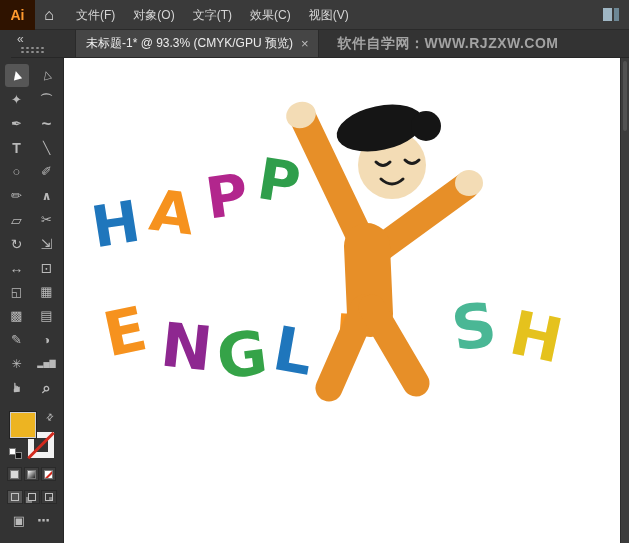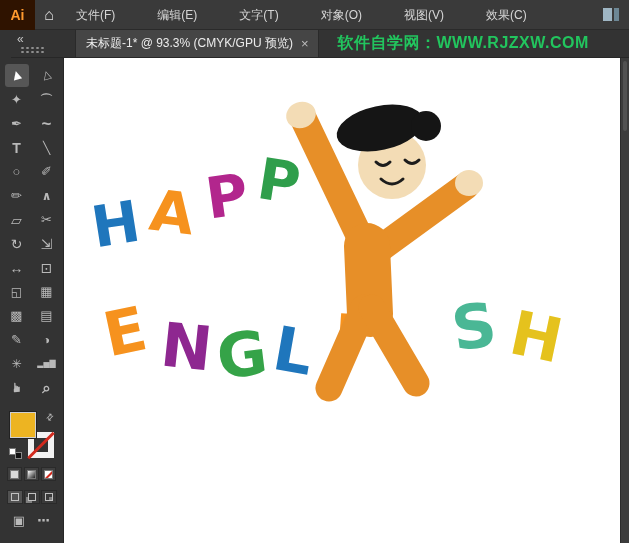--- a/index.html
+++ b/index.html
@@ -9,42 +9,42 @@
     font-family:"Liberation Sans","DejaVu Sans",sans-serif;
     background:#333;user-select:none;
   }
   
   .menubar{position:absolute;left:0;top:0;width:629px;height:30px;background:#3a3a3a;
     border-bottom:1px solid #2a2a2a;display:flex;align-items:center;}
   .ailogo{width:35px;height:30px;background:#2f1300;color:#ff9a2e;font-weight:bold;
     font-size:14px;display:flex;align-items:center;justify-content:center;}
   .home{width:28px;text-align:center;color:#e0e0e0;font-size:16px;line-height:30px;cursor:pointer;}
   .home::before{content:"⌂";}
-  .menus{display:flex;align-items:flex-end;height:30px;margin-left:4px;gap:24px;}
+  .menus{display:flex;align-items:flex-end;height:30px;margin-left:4px;}
   .menu-item{padding:0 9px;font-size:12px;color:#d6d6d6;line-height:30px;white-space:nowrap;cursor:pointer;}
   .ws{position:relative;width:16px;height:13px;margin-left:auto;margin-right:10px;cursor:pointer;}
   .ws i{position:absolute;top:0;height:13px;}
   .ws .w1{left:0;width:9px;background:#9fb6c4;}
   .ws .w2{right:0;width:5px;background:#6d8795;}
   
   .tabbar{position:absolute;left:11px;top:30px;width:629px;height:28px;background:#333;
     border-bottom:1px solid #272727;display:flex;align-items:stretch;}
   .panel-head{width:64px;display:flex;flex-direction:column;justify-content:center;padding-left:6px;gap:2px;}
   .collapse{color:#c5c5c5;font-size:12px;line-height:10px;cursor:pointer;}
   .collapse::before{content:"«";}
   .grip{width:26px;height:7px;margin-left:3px;cursor:grab;
     background-image:radial-gradient(circle,#8f8f8f 1px,transparent 1.4px);
     background-size:5px 4px;background-position:0 0;}
   .doc-tab{display:flex;align-items:center;gap:8px;background:#454545;border-left:1px solid #2a2a2a;
     border-right:1px solid #2a2a2a;padding:0 10px;cursor:pointer;}
   .doc-tab .title{font-size:12px;color:#ececec;white-space:nowrap;}
   .tab-close{color:#bdbdbd;font-size:13px;cursor:pointer;line-height:1;}
   .tab-close::before{content:"×";}
-  .site-text{margin-left:18px;align-self:center;font-size:16px;font-weight:bold;
-    color:#22c55e;letter-spacing:.5px;white-space:nowrap;}
+  .site-text{margin-left:18px;align-self:center;font-size:14px;font-weight:bold;
+    color:#a3a3a3;letter-spacing:.5px;white-space:nowrap;}
   
   .tools{position:absolute;left:0;top:58px;width:64px;height:485px;background:#333;
     border-right:1px solid #262626;display:flex;flex-direction:column;align-items:center;}
   .tgrid{display:grid;grid-template-columns:24px 24px;gap:1px 6px;justify-content:center;padding-top:6px;}
   .tool{width:24px;height:23px;display:flex;align-items:center;justify-content:center;
     color:#b9b9b9;font-size:13px;border-radius:3px;cursor:pointer;}
   .tool.active{background:#565656;color:#fff;}
   .i-selection::before{content:"▶";display:inline-block;transform:rotate(-105deg);font-size:11px;}
   .i-direct-selection::before{content:"▷";display:inline-block;transform:rotate(-105deg);font-size:11px;}
   .i-magic-wand::before{content:"✦";}
@@ -138,25 +138,24 @@
 </head>
 <body>
 
 <div class="app">
 
   <header class="menubar">
     <div class="ailogo">Ai</div>
     <span class="home"></span>
     <nav class="menus">
       <span class="menu-item">文件(F)</span>
-      <span class="menu-item">编辑(E)</span>
+      <span class="menu-item">对象(O)</span>
       <span class="menu-item">文字(T)</span>
-      <span class="menu-item">对象(O)</span>
+      <span class="menu-item">效果(C)</span>
       <span class="menu-item">视图(V)</span>
-      <span class="menu-item">效果(C)</span>
     </nav>
     <span class="ws">
         <i class="w1"></i>
         <i class="w2"></i>
       </span>
   </header>
 
   <div class="tabbar">
     <div class="panel-head">
       <span class="collapse"></span>

